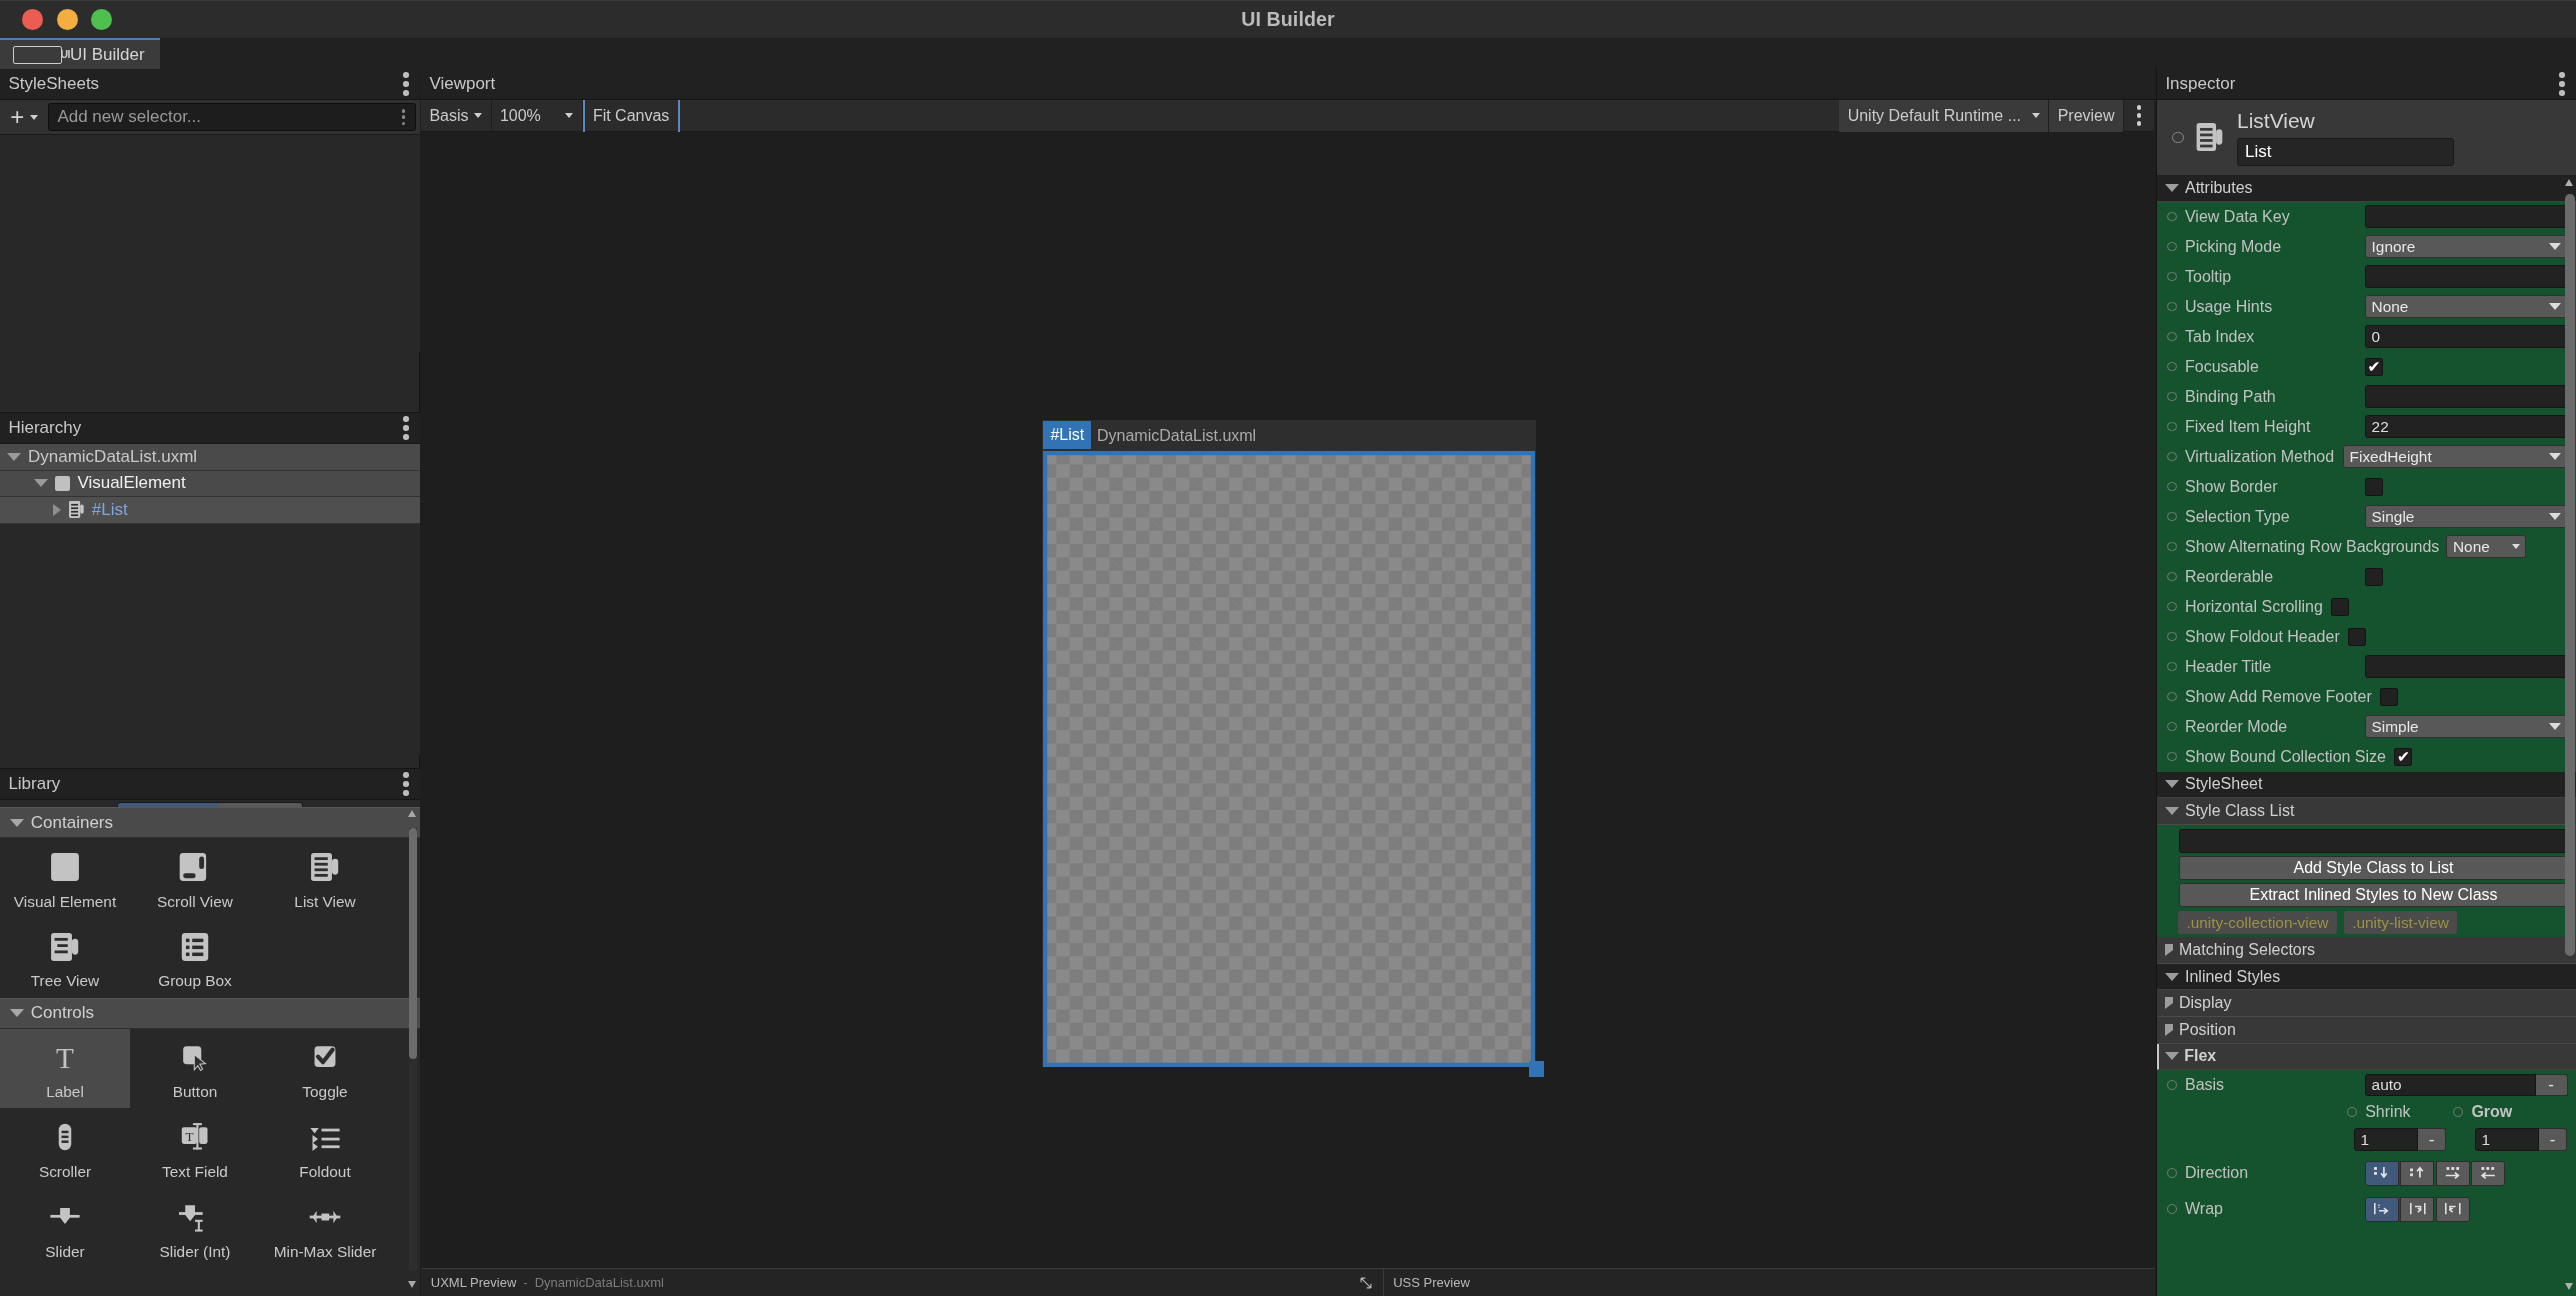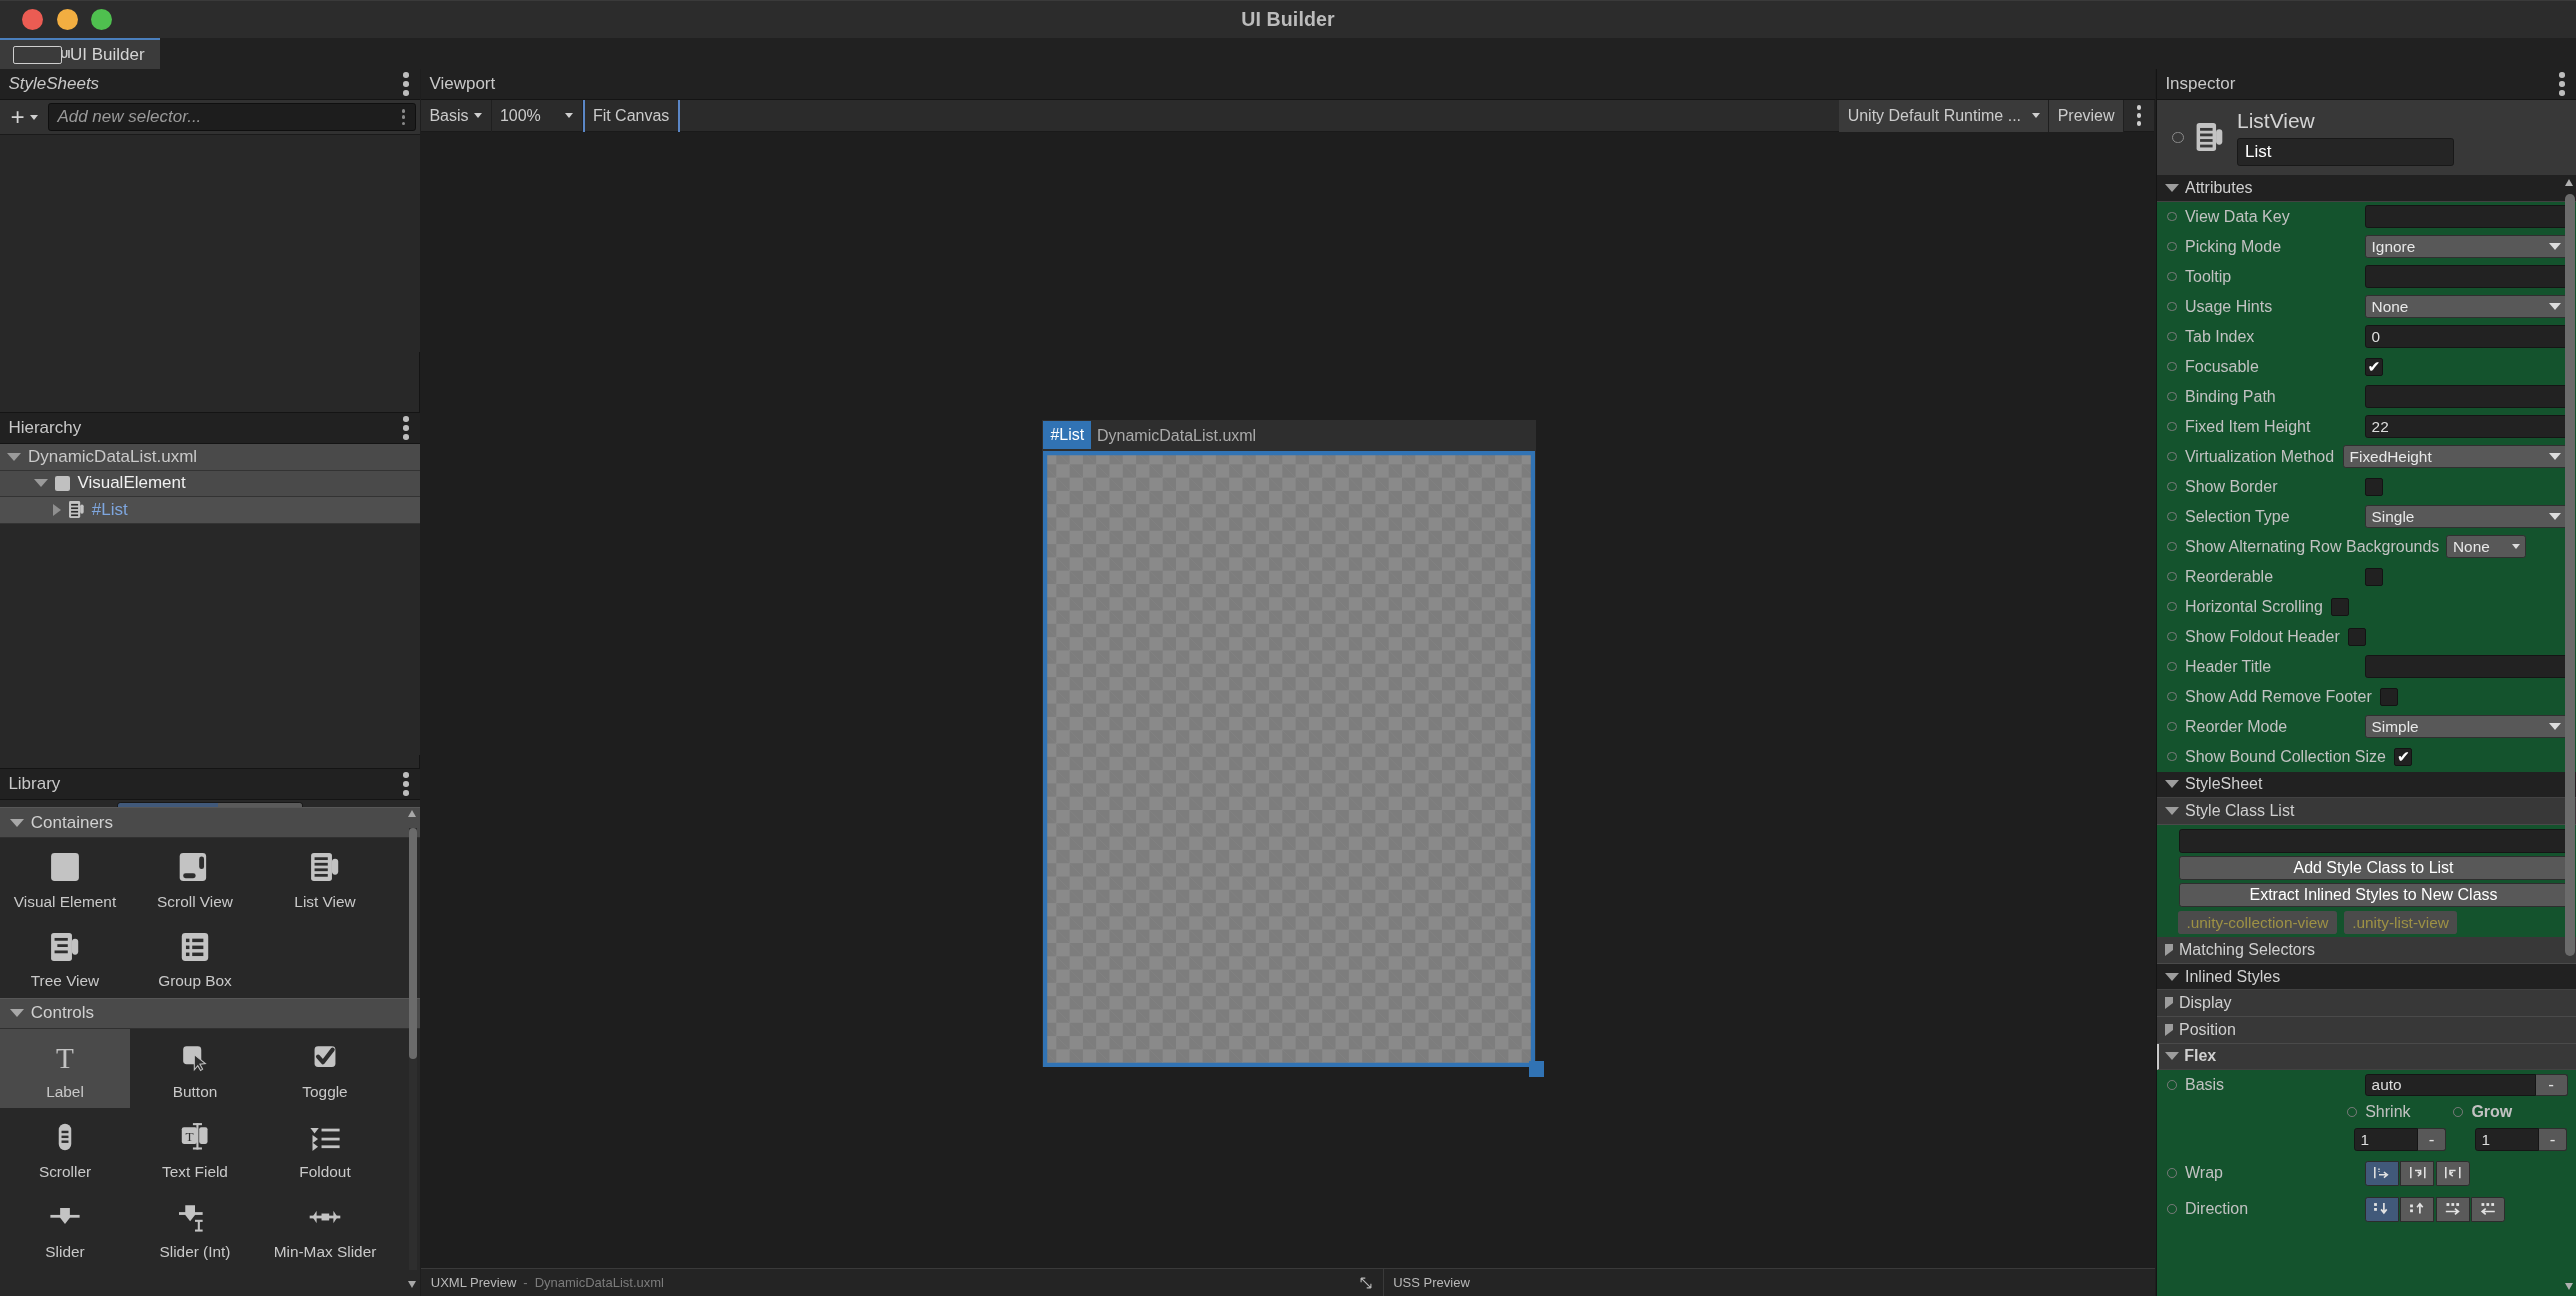--- a/index.html
+++ b/index.html
@@ -68,21 +68,21 @@
   .kebab i { display:block; width: 5.6px; height: 5.6px; border-radius: 50%; background: #bdbdbd; }
 
   
   .left-col {
     position: absolute; left: 0; top: 69px; width: 420px; bottom: 0;
     background: #282828;
     border-right: 1.4px solid #141414;
   }
 
   
-  .ss-pane { position: absolute; left:0; top:0; width:420px; height: 283px; background:#fca5a5;font-style:italic; }
+  .ss-pane { position: absolute; left:0; top:0; width:420px; height: 283px; background:#fca5a5; }
   .ss-toolbar {
     height: 35px; background:#313131; display:flex; align-items:center;
     border-bottom: 0.7px solid #1a1a1a;
   }
   .plus-btn {
     width: 48px; height: 35px; display:flex; align-items:center; justify-content:center;
     gap: 5.6px; font-size: 18px; color:#d3d3d3; cursor:pointer;
   }
   .plus-sign { font-size: 24px; line-height: 18px; }
   .caret-down { width:0;height:0;border-left:6.3px solid transparent;border-right:6.3px solid transparent;border-top:7px solid #cfcfcf; }
@@ -877,46 +877,20 @@
     <div class="attr-row" style="height:31px;padding-left:0;">
       <span style="width:197px;"></span>
       <span class="stepper" style="width:92px;">
         <span class="inp" style="flex:1;">1</span>
         <span class="step-minus" style="width:28px;">-</span>
       </span>
       <span style="width:29px;"></span>
       <span class="stepper" style="width:92px;">
         <span class="inp" style="flex:1;">1</span>
         <span class="step-minus" style="width:28px;">-</span>
-      </span>
-    </div>
-
-    <div class="attr-row" style="height:36px;">
-      <span class="dot-o"></span>
-      <span class="attr-label w">Wrap</span>
-      <span class="icon-group">
-        <span class="icon-btn on">
-          <svg width="19.6" height="15.4" viewBox="0 0 28 22">
-              <path d="M4 3 v16" stroke="#e3e3e3" stroke-width="2.2"></path>
-              <path d="M10 5 v5" stroke="#e3e3e3" stroke-width="2" stroke-dasharray="2 2"></path>
-              <path d="M10 14 h10 M17 10 l5 4 l-5 4" stroke="#e3e3e3" stroke-width="2.2" fill="none"></path>
-            </svg>
-        </span>
-        <span class="icon-btn">
-          <svg width="19.6" height="15.4" viewBox="0 0 28 22">
-              <path d="M4 3 v16 M24 3 v16" stroke="#e3e3e3" stroke-width="2.2"></path>
-              <path d="M10 8 h8 v5 M14 10 l4 3 l-4 3" stroke="#e3e3e3" stroke-width="2.2" fill="none"></path>
-            </svg>
-        </span>
-        <span class="icon-btn">
-          <svg width="19.6" height="15.4" viewBox="0 0 28 22">
-              <path d="M4 3 v16 M24 3 v16" stroke="#e3e3e3" stroke-width="2.2"></path>
-              <path d="M18 8 h-8 v5 M14 10 l-4 3 l4 3" stroke="#e3e3e3" stroke-width="2.2" fill="none"></path>
-            </svg>
-        </span>
       </span>
     </div>
 
     <div class="attr-row" style="height:36px;">
       <span class="dot-o"></span>
       <span class="attr-label w">Direction</span>
       <span class="icon-group">
         <span class="icon-btn on">
           <svg width="19.6" height="15.4" viewBox="0 0 28 22">
               <rect x="3" y="3" width="4" height="4" fill="#e3e3e3"></rect>
@@ -942,20 +916,46 @@
         <span class="icon-btn">
           <svg width="19.6" height="15.4" viewBox="0 0 28 22">
               <rect x="5" y="3" width="4" height="4" fill="#e3e3e3"></rect>
               <rect x="12" y="3" width="4" height="4" fill="#e3e3e3"></rect>
               <rect x="19" y="3" width="4" height="4" fill="#e3e3e3"></rect>
               <path d="M24 15 h-16 M11 11 l-5 4 l5 4" stroke="#e3e3e3" stroke-width="2.4" fill="none"></path>
             </svg>
         </span>
       </span>
     </div>
+
+    <div class="attr-row" style="height:36px;">
+      <span class="dot-o"></span>
+      <span class="attr-label w">Wrap</span>
+      <span class="icon-group">
+        <span class="icon-btn on">
+          <svg width="19.6" height="15.4" viewBox="0 0 28 22">
+              <path d="M4 3 v16" stroke="#e3e3e3" stroke-width="2.2"></path>
+              <path d="M10 5 v5" stroke="#e3e3e3" stroke-width="2" stroke-dasharray="2 2"></path>
+              <path d="M10 14 h10 M17 10 l5 4 l-5 4" stroke="#e3e3e3" stroke-width="2.2" fill="none"></path>
+            </svg>
+        </span>
+        <span class="icon-btn">
+          <svg width="19.6" height="15.4" viewBox="0 0 28 22">
+              <path d="M4 3 v16 M24 3 v16" stroke="#e3e3e3" stroke-width="2.2"></path>
+              <path d="M10 8 h8 v5 M14 10 l4 3 l-4 3" stroke="#e3e3e3" stroke-width="2.2" fill="none"></path>
+            </svg>
+        </span>
+        <span class="icon-btn">
+          <svg width="19.6" height="15.4" viewBox="0 0 28 22">
+              <path d="M4 3 v16 M24 3 v16" stroke="#e3e3e3" stroke-width="2.2"></path>
+              <path d="M18 8 h-8 v5 M14 10 l-4 3 l4 3" stroke="#e3e3e3" stroke-width="2.2" fill="none"></path>
+            </svg>
+        </span>
+      </span>
+    </div>
   </div>
 
   <div class="insp-scrollbar">
     <span class="insp-sb-up"></span>
     <span class="thumb"></span>
     <span class="insp-sb-dn"></span>
   </div>
 </div>
 
 

